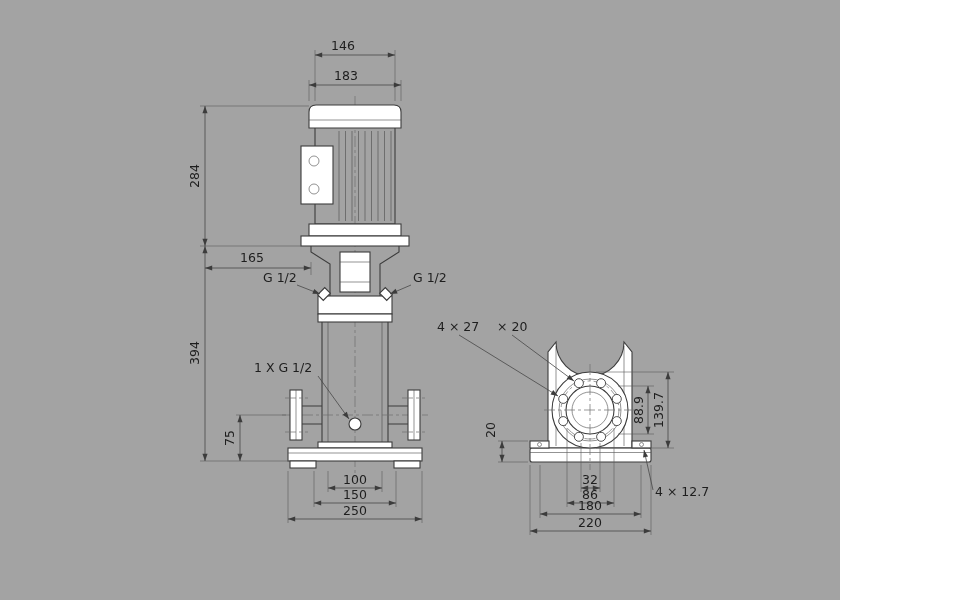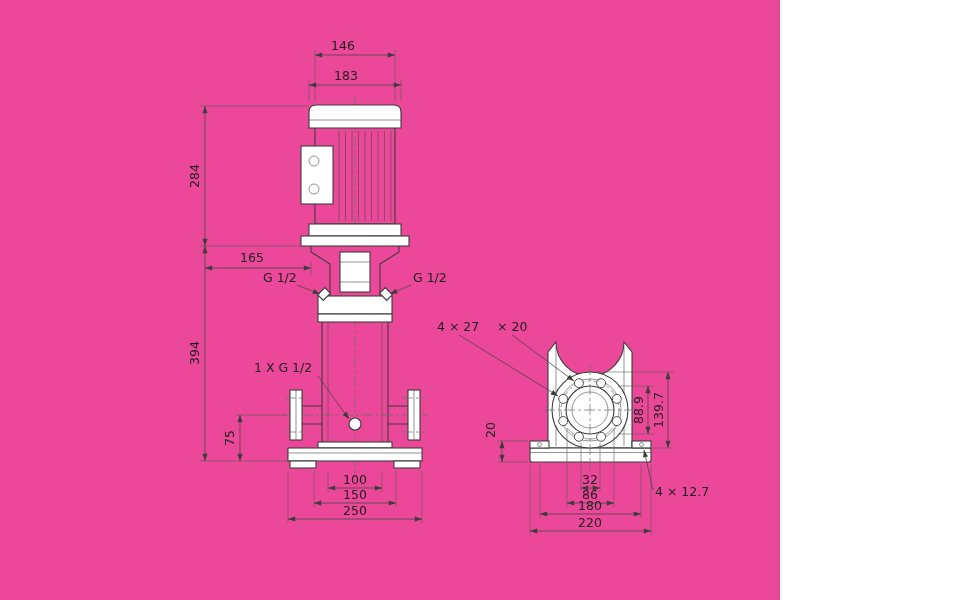--- a/index.html
+++ b/index.html
@@ -1,16 +1,16 @@
 <!DOCTYPE html>
 <html><head>
 <meta charset="utf-8">
 <style>
   html,body{margin:0;padding:0;background:#ffffff;}
-  .stage{width:780px;height:600px;position:relative;background:#ec4899;overflow:hidden;
+  .stage{width:840px;height:600px;position:relative;background:#a3a3a3;overflow:hidden;
          font-family:"DejaVu Sans","Liberation Sans",sans-serif;}
   svg{display:block;}
   .out {stroke:#3c3c3c;stroke-width:1.1;fill:none;}
   .outf{stroke:#3c3c3c;stroke-width:1.1;fill:#ffffff;}
   .hole{stroke:#3c3c3c;stroke-width:0.9;fill:#ffffff;}
   .thin{stroke:#4a4a4a;stroke-width:0.6;fill:none;}
   .dim {stroke:#474747;stroke-width:0.8;fill:none;}
   .ext {stroke:#5a5a5a;stroke-width:0.6;fill:none;}
   .cl  {stroke:#6e6e6e;stroke-width:0.7;fill:none;stroke-dasharray:11 3 3 3;}
   text.lbl{font-family:"DejaVu Sans","Liberation Sans",sans-serif;font-size:12.5px;fill:#1e1e1e;}

